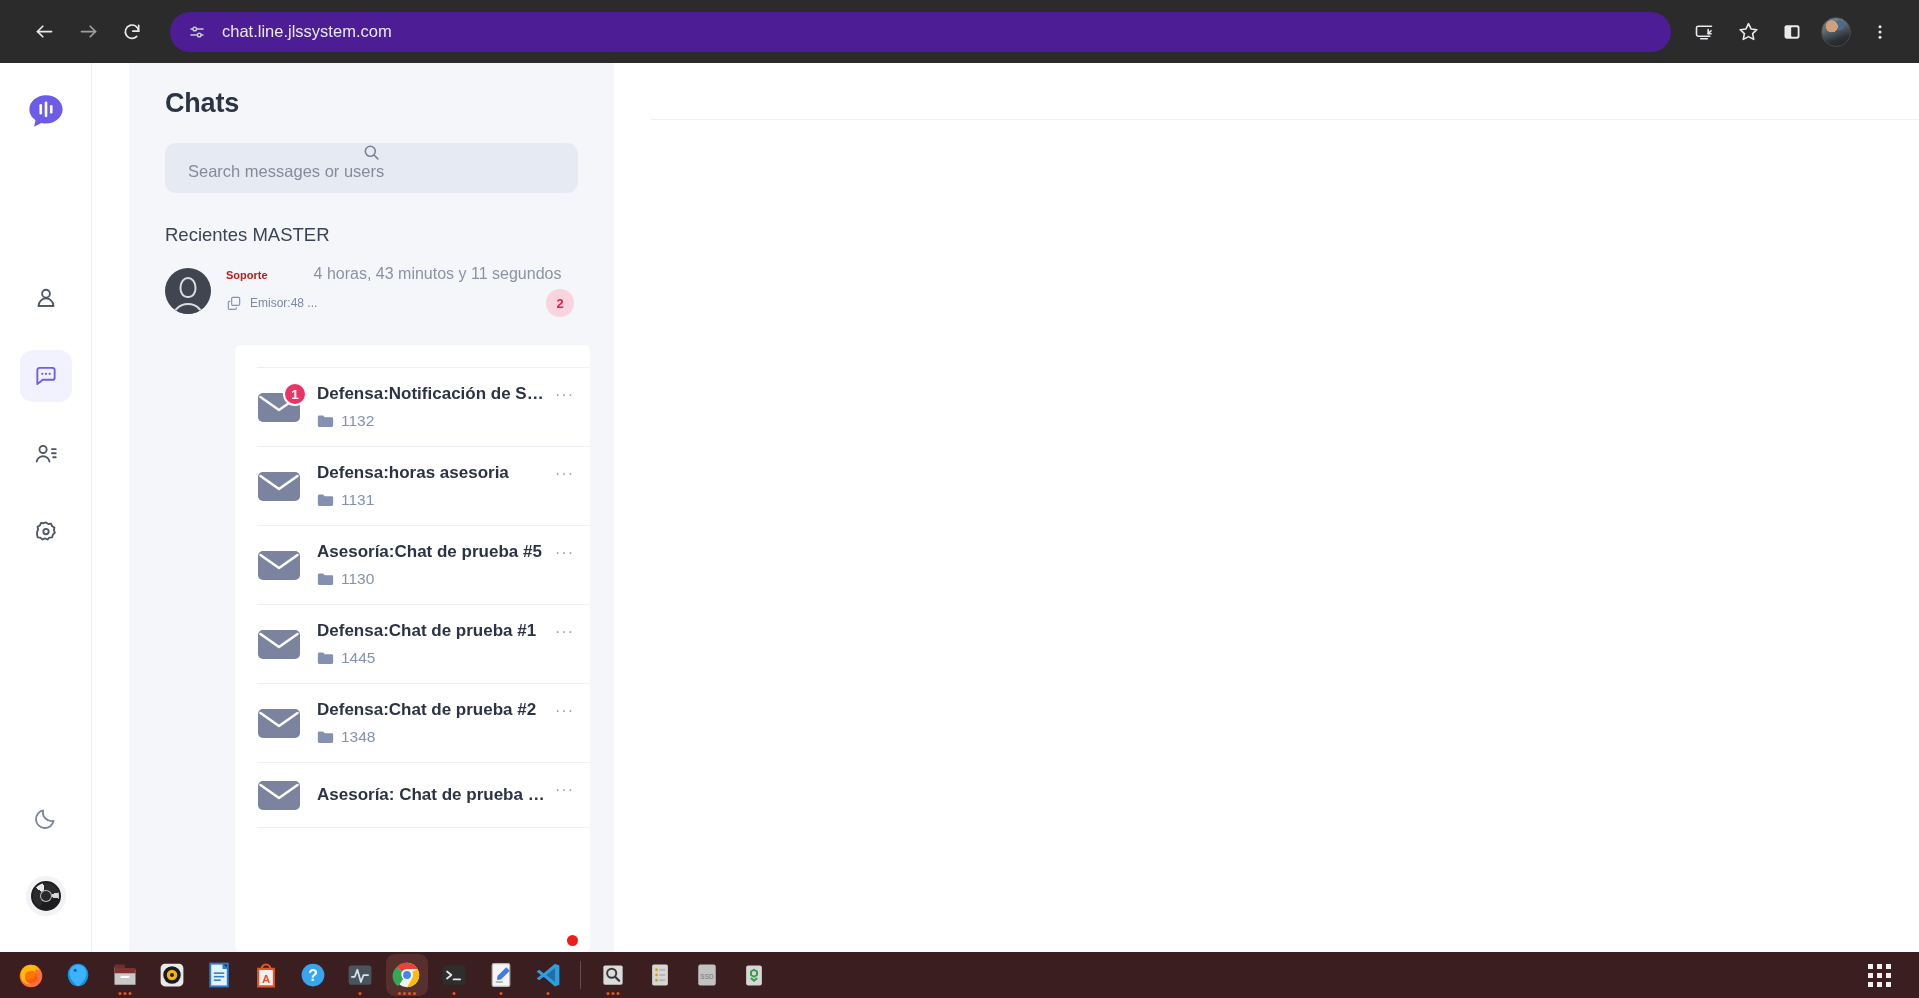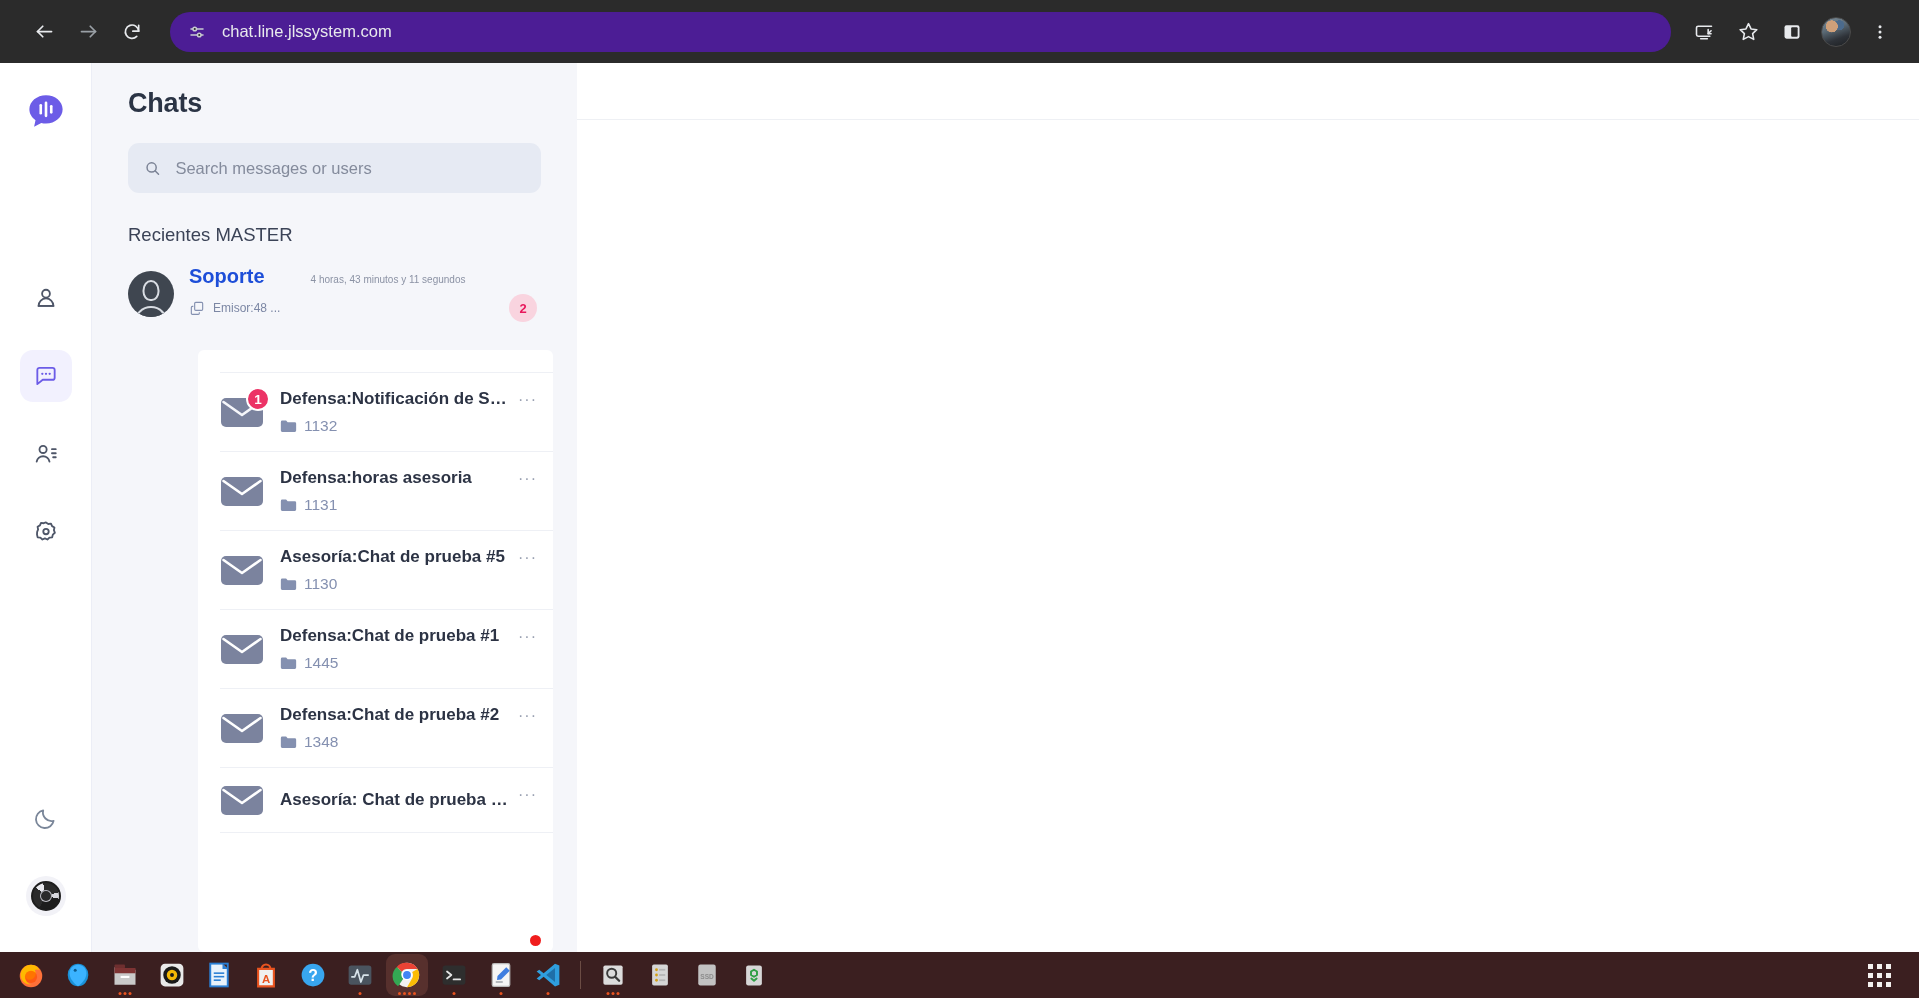--- a/index.html
+++ b/index.html
@@ -57,20 +57,21 @@
       linear-gradient(160deg, #7d8f9c 0%, #5b6a75 38%, #2e3238 70%, #1c1f22 100%);
     border: 1px solid #4a4a4a;
   }
 
   
   .app {
     position: absolute; top: 63px; left: 0;
     width: 1919px; height: 889px;
     background: #ffffff;
     display: flex;
+    gap: 37px;
   }
 
   
   .rail {
     width: 92px; height: 100%;
     background: #ffffff;
     border-right: 1px solid #eceef6;
     display: flex; flex-direction: column; align-items: center;
     flex: 0 0 auto;
     position: relative;
@@ -120,20 +121,21 @@
     padding: 25px 0 0 36px;
     letter-spacing: -0.2px;
   }
   .search-wrap { padding: 24px 36px 0 36px; }
   .search-box {
     height: 50px;
     background: #e6eaf3;
     border-radius: 11px;
     display: flex; align-items: center;
     padding: 0 16px;
+    flex-direction: column;
   }
   .search-input {
     border: none; outline: none; background: transparent;
     font-family: "Liberation Sans", sans-serif;
     font-size: 16.5px; color: #6b7385;
     margin-left: 14px; width: 100%;
   }
   .search-input::placeholder { color: #848b9c; }
 
   .section-title {
@@ -162,22 +164,22 @@
     width: 34px; height: 20px; border-radius: 17px 17px 0 0;
     border: 2px solid #d9dde3; border-bottom: none; background: #3f4650;
   }
   .status-dot {
     position: absolute; right: 36px; bottom: 6px;
     width: 11px; height: 11px; border-radius: 50%;
     background: #f01d1d;
   }
   .recent-main { flex: 1 1 auto; margin-left: 15px; min-width: 0; }
   .recent-line1 { display: flex; align-items: baseline; }
-  .recent-name { font-size: 20px; font-weight: bold; color: #1d4ed8; }
-  .recent-time { font-size: 10px; color: #8b92a4; margin-left: 46px; white-space: nowrap; }
+  .recent-name { font-size: 11px; font-weight: bold; color: #b91c1c; }
+  .recent-time { font-size: 16px; color: #8b92a4; margin-left: 46px; white-space: nowrap; }
   .recent-line2 { display: flex; align-items: center; margin-top: 6px; }
   .recent-preview { font-size: 12px; color: #7c87a4; margin-left: 8px; }
   .recent-badge {
     width: 28px; height: 28px; border-radius: 50%;
     background: #f9d4df; color: #e8185c;
     font-size: 13px; font-weight: bold;
     display: flex; align-items: center; justify-content: center;
     margin-left: auto; margin-right: 4px;
   }
 

